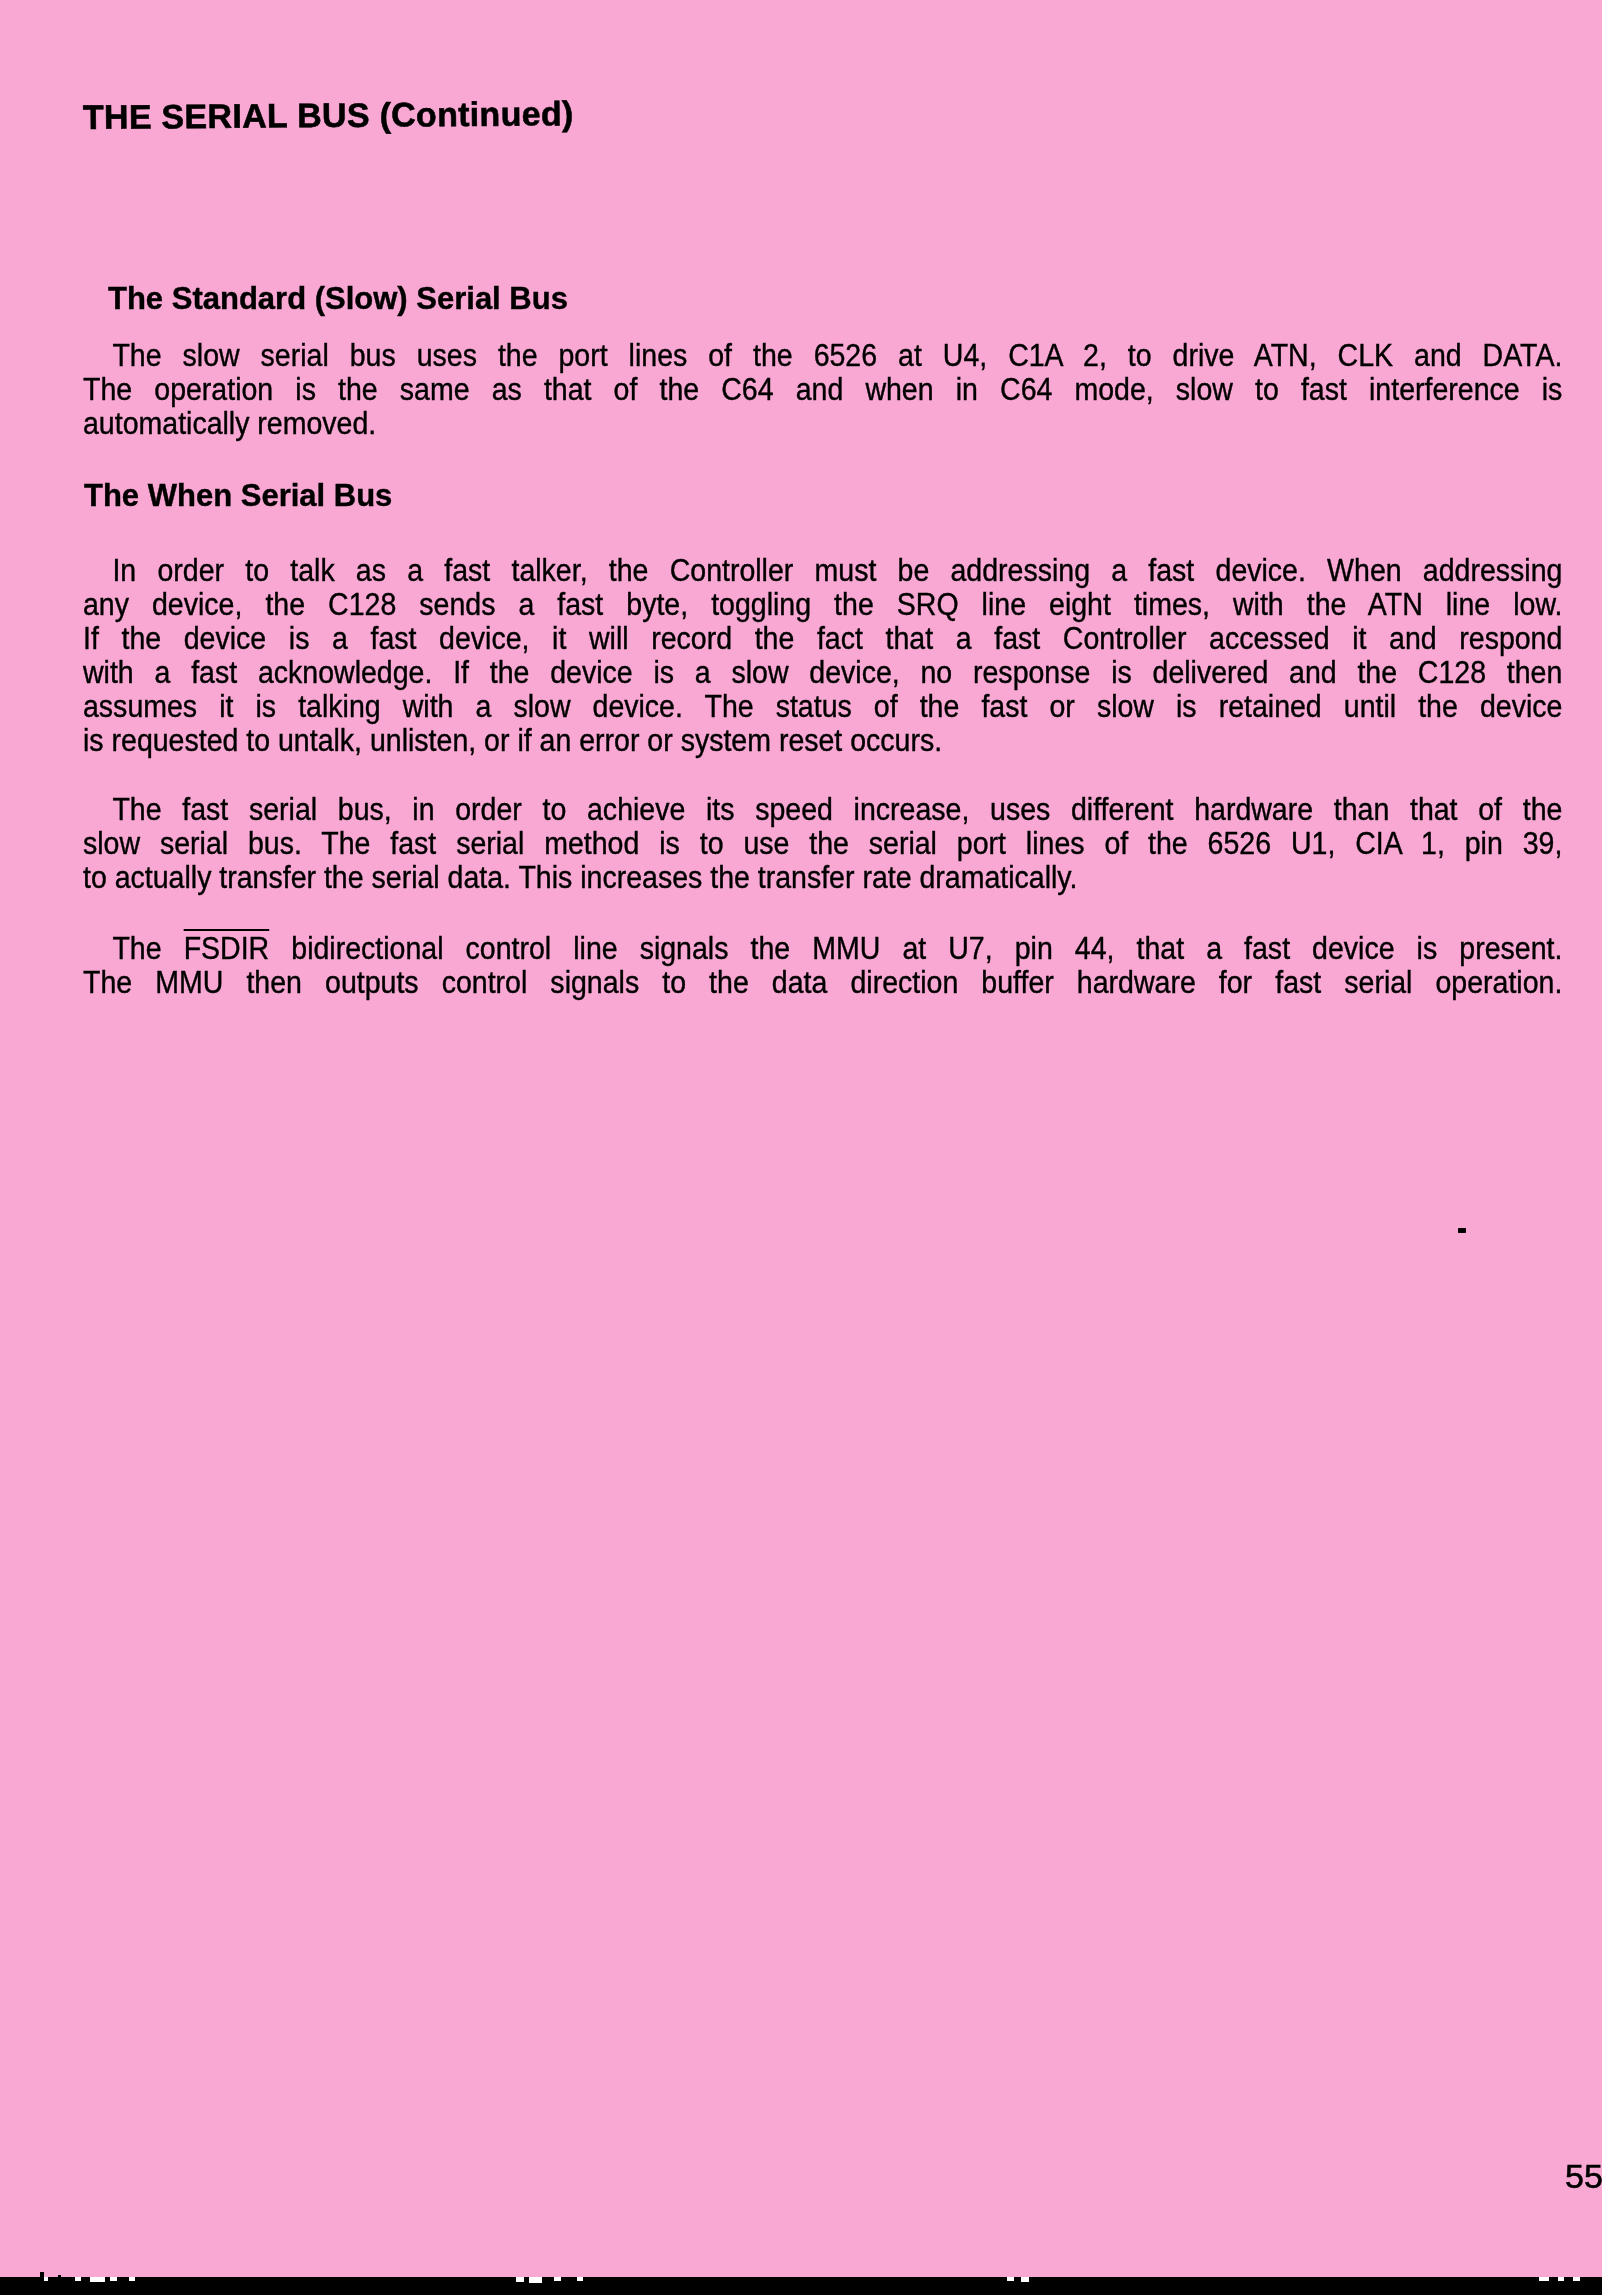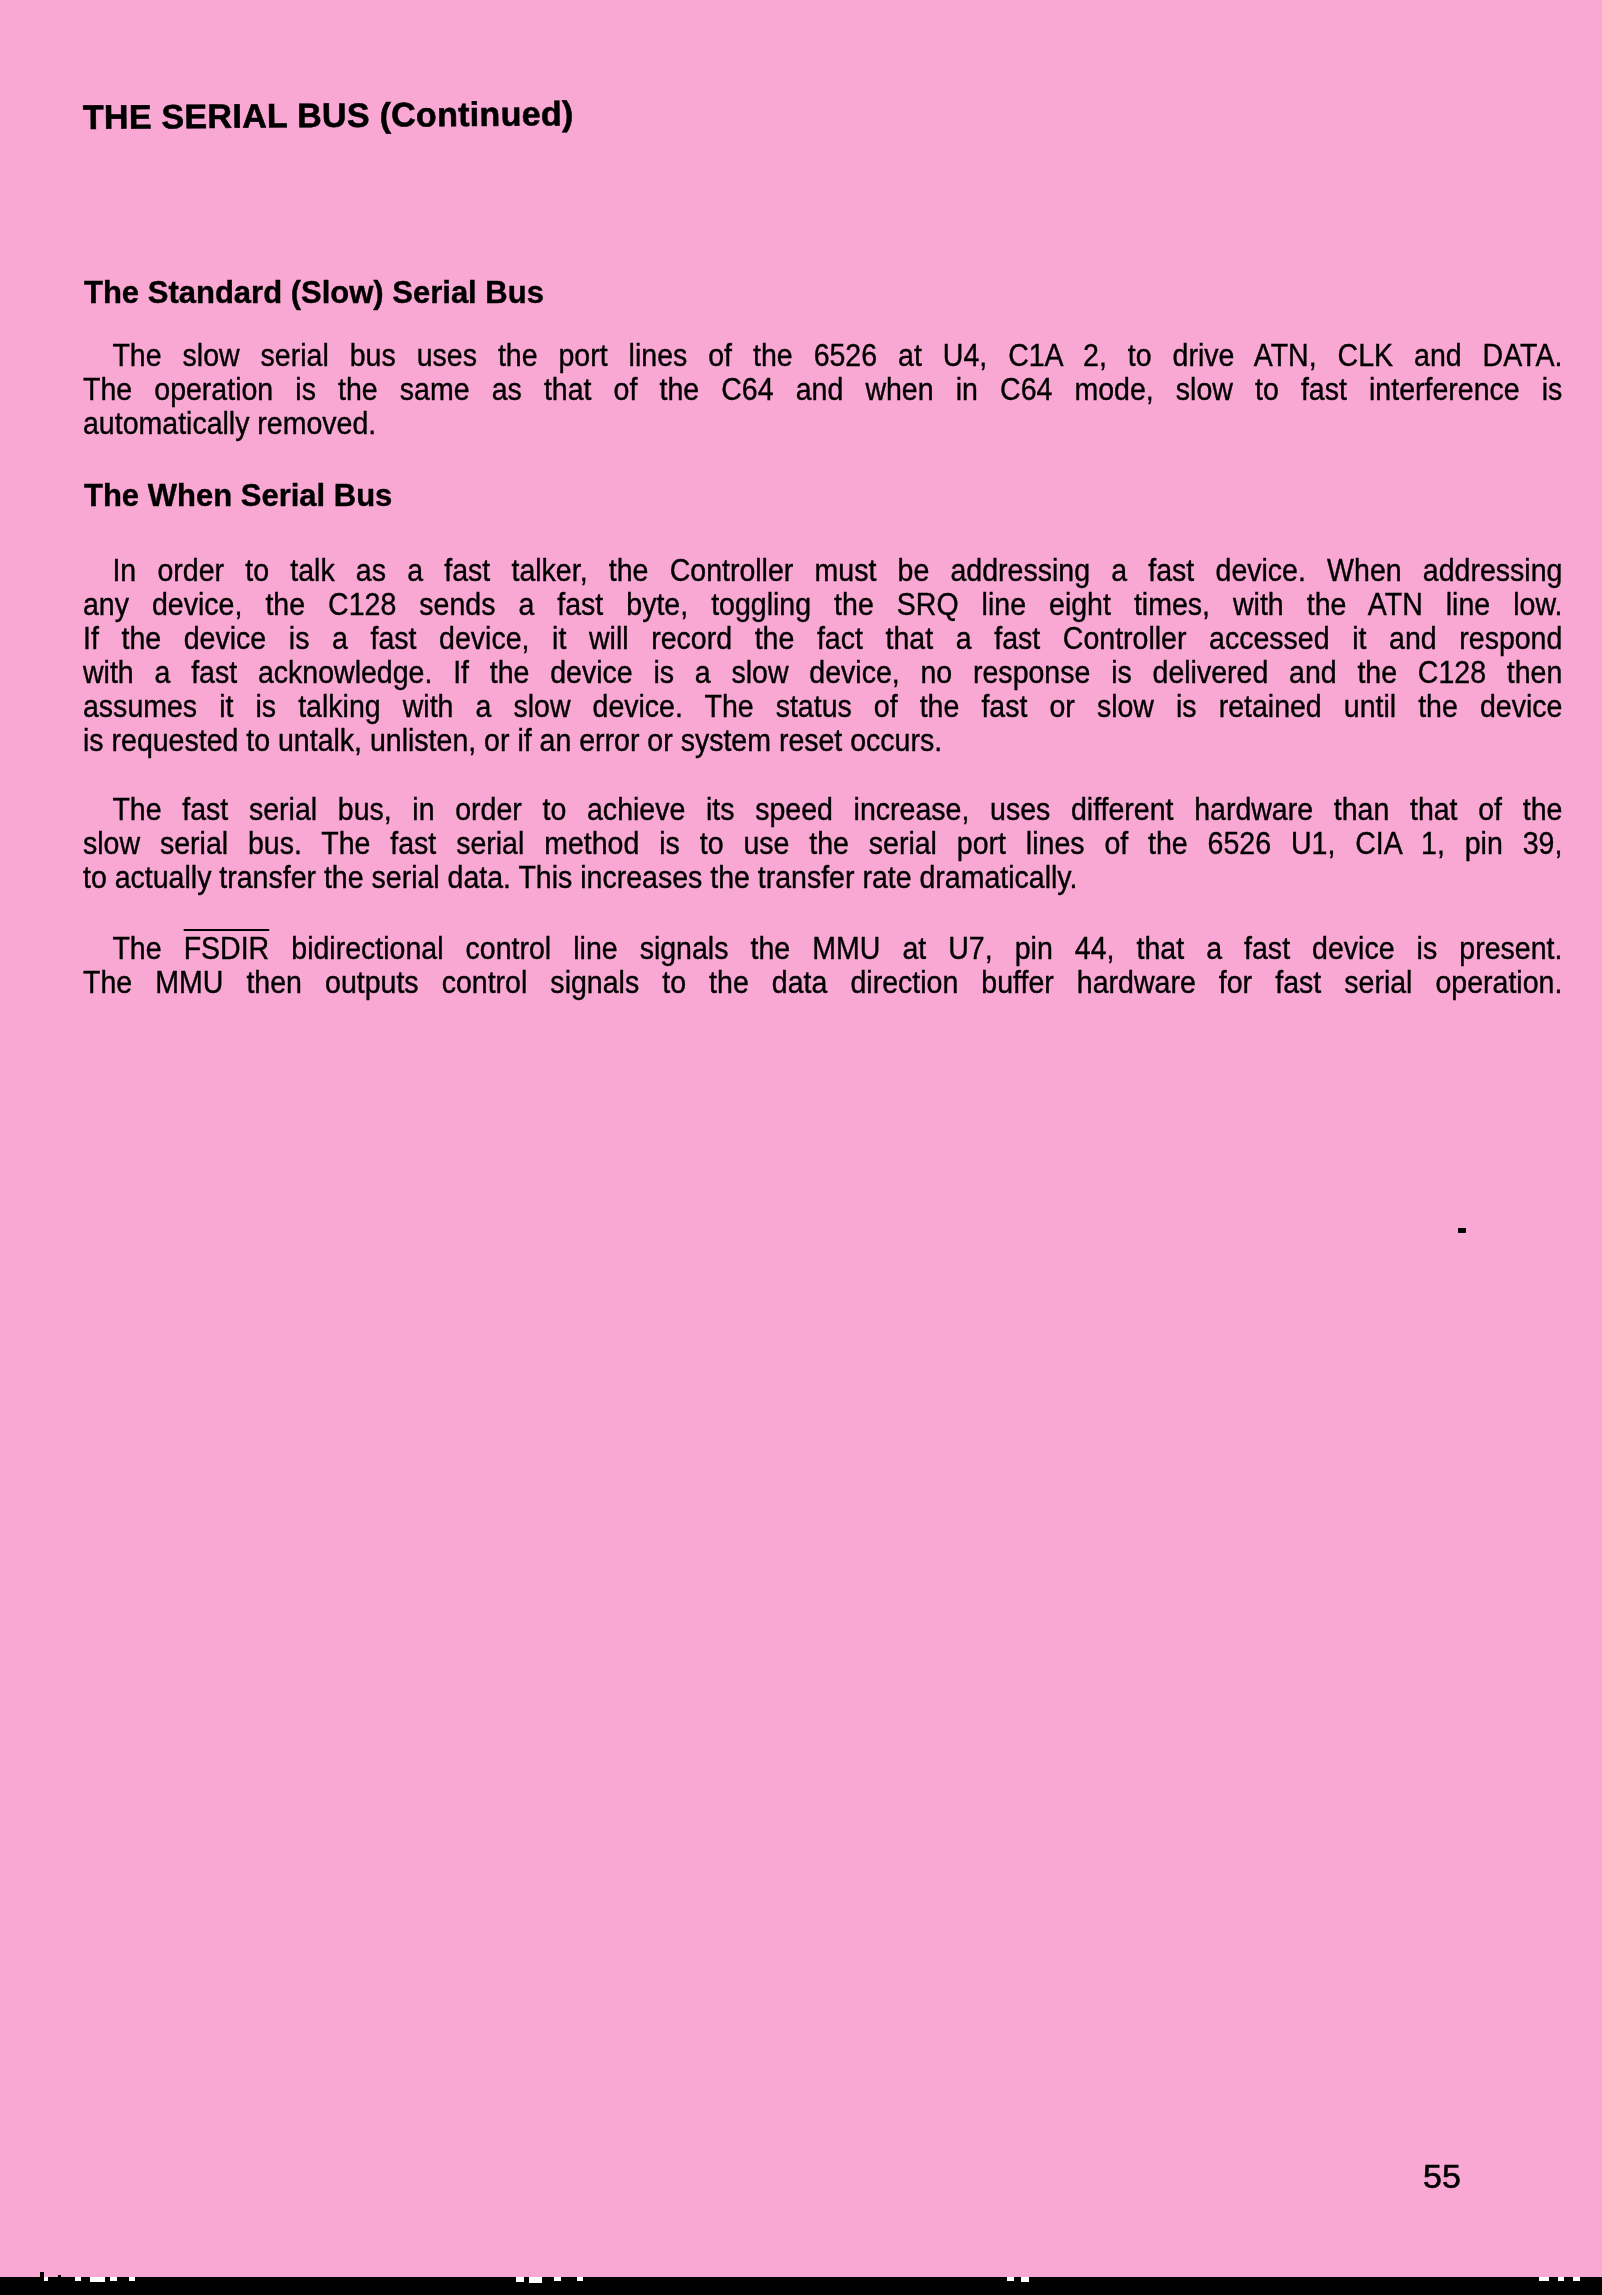--- a/index.html
+++ b/index.html
@@ -16,21 +16,21 @@
     font-size:34px;font-weight:bold;line-height:1;white-space:nowrap;
     letter-spacing:0.3px;
     transform:rotate(-0.45deg);transform-origin:left bottom;
     -webkit-text-stroke:0.6px #000;
   }
   .sec-heading{
     position:absolute;left:84px;
     font-size:31px;font-weight:bold;line-height:1;white-space:nowrap;
     -webkit-text-stroke:0.4px #000;
   }
-  .sec-heading.h-slow{top:277px;}
+  .sec-heading.h-slow{top:283px;margin-left:24px;}
   .sec-heading.h-fast{top:480px;}
 
   .para{
     position:absolute;left:83px;width:1608px;
     font-size:31px;line-height:34px;
     transform:scaleX(0.92);transform-origin:0 0;
     -webkit-text-stroke:0.4px #000;
     letter-spacing:0;
   }
   .para.p1{top:339px;}
@@ -41,21 +41,21 @@
   .tline{height:34px;text-align:justify;text-align-last:justify;white-space:nowrap;}
   .tline.first{text-indent:32px;}
   .tline.endline{text-align:left;text-align-last:left;}
 
   .overline-signal{
     text-decoration:overline;
     text-decoration-thickness:2.4px;
   }
 
   .page-number{
-    position:absolute;left:1423px;top:2159px;
+    position:absolute;left:1565px;top:2159px;
     font-size:34px;line-height:1;
     -webkit-text-stroke:0.6px #000;
   }
 
   .ink-speck{
     position:absolute;left:1458px;top:1228px;width:7.7px;height:4.9px;
     background:#000;border-radius:0.7px;
   }
 
   .bottom-scan-edge{

